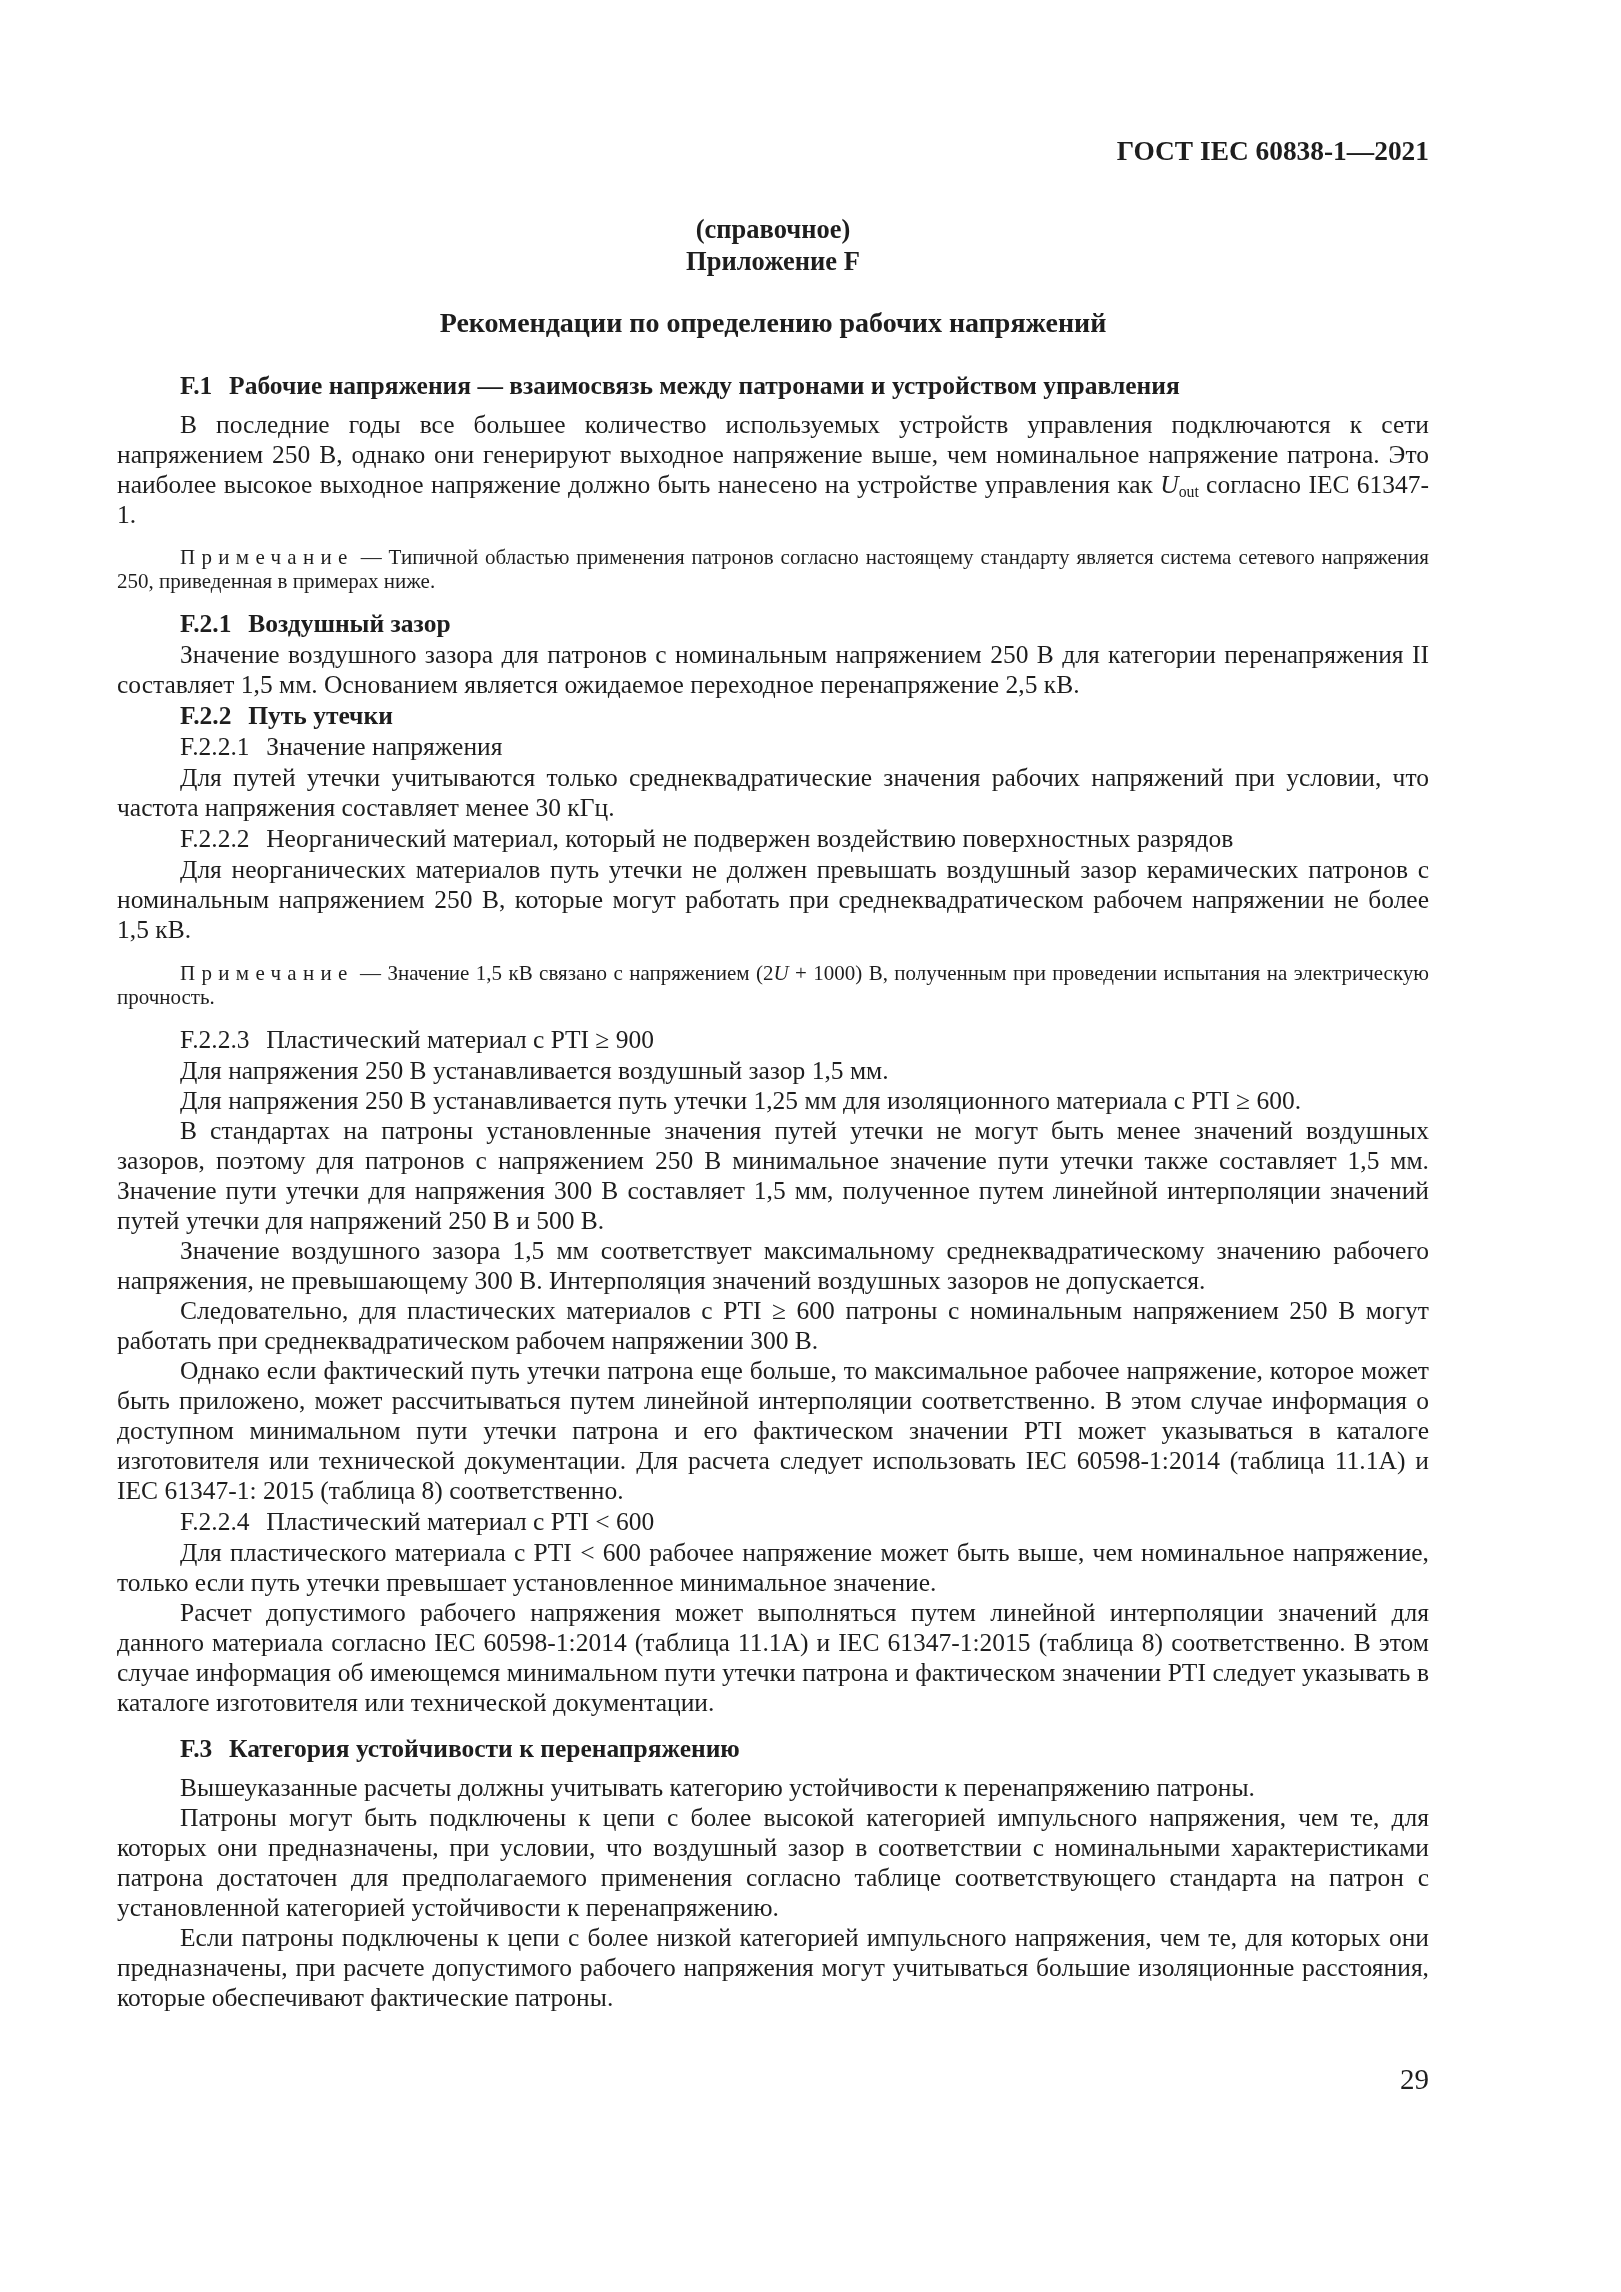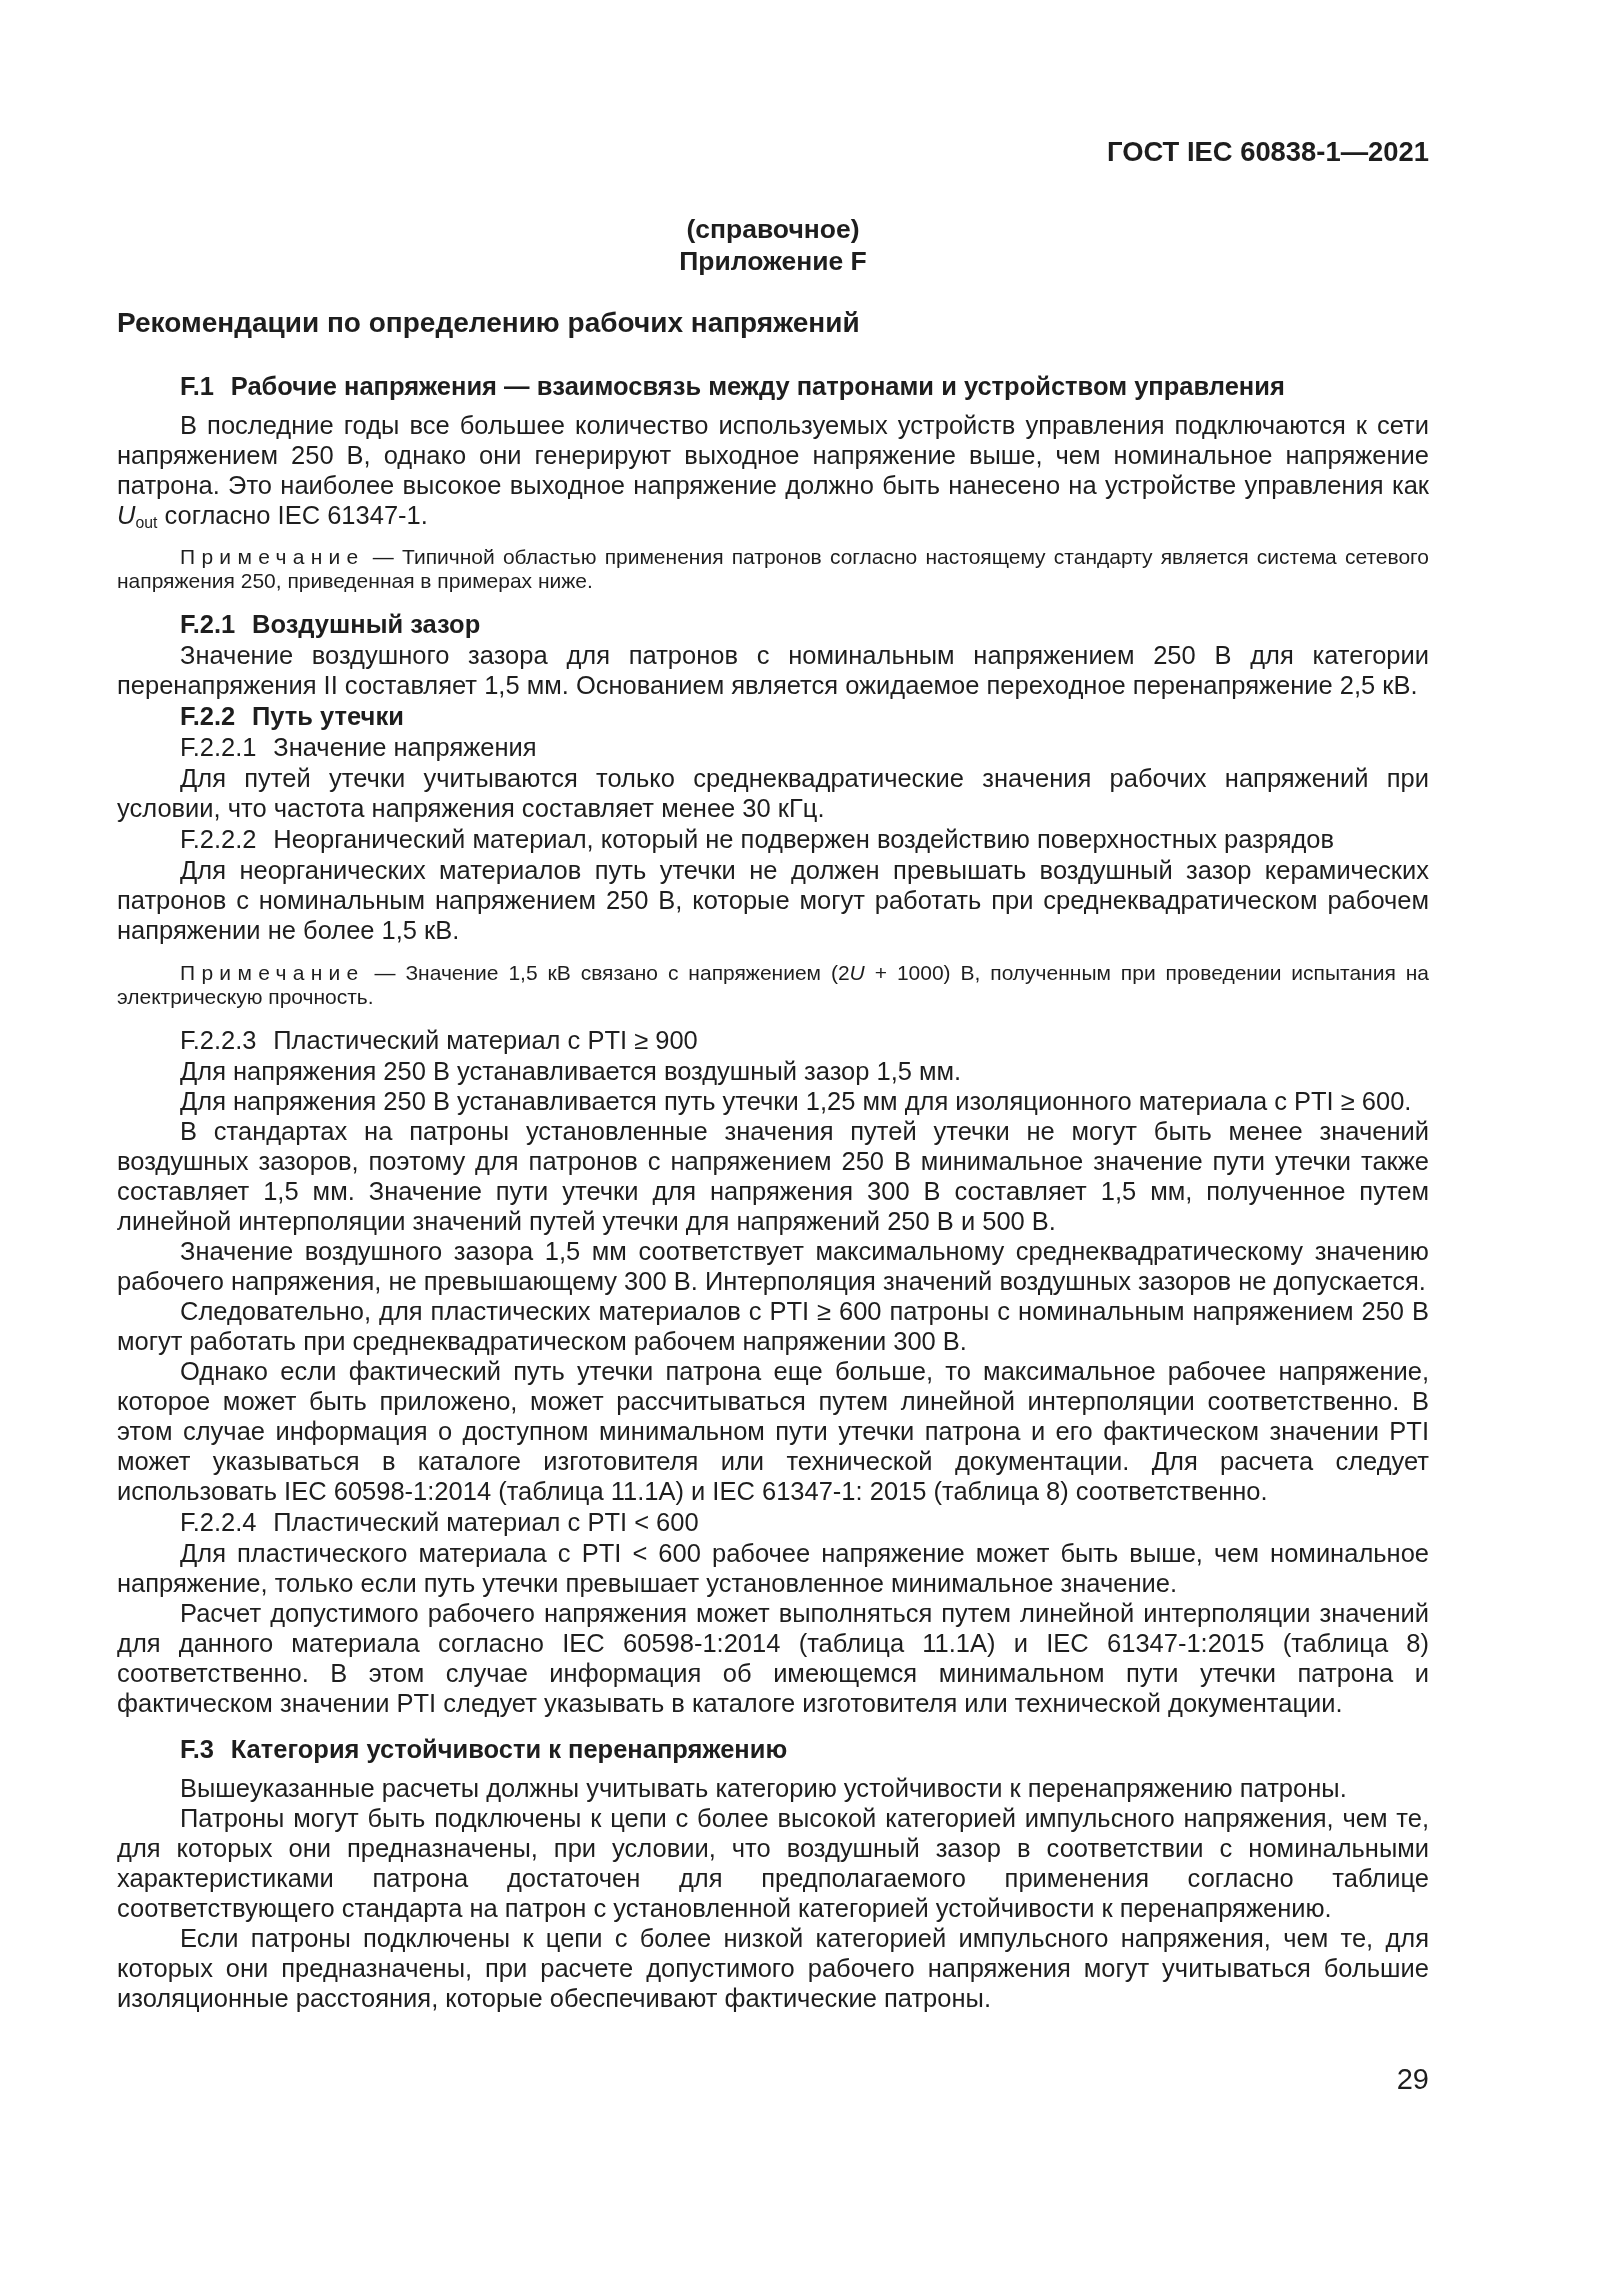--- a/index.html
+++ b/index.html
@@ -1,27 +1,27 @@
 <!DOCTYPE html>
 <html lang="ru"><head>
 <meta charset="utf-8">
 <style>
   html,body{margin:0;padding:0;background:#ffffff;}
   .page{
     position:relative;
     width:1621px;height:2293px;
     background:#ffffff;
-    font-family:Liberation Sans, sans-serif;
+    font-family:Liberation Serif, serif;
     color:#1e1e1e;
     overflow:hidden;
   }
   .content{position:absolute;left:117px;top:135px;width:1312px;}
   .doc-code{text-align:right;font-weight:bold;font-size:27.4px;line-height:33px;}
   .appendix{margin-top:45px;text-align:center;font-weight:bold;font-size:26.5px;line-height:32px;}
-  .doc-title{margin-top:29px;font-weight:bold;font-size:28px;line-height:34px;}
+  .doc-title{margin-top:29px;text-align:center;font-weight:bold;font-size:28px;line-height:34px;}
   .doc-body{margin-top:31px;}
   .blk{font-size:25.5px;line-height:30px;}
   .p{text-align:justify;text-indent:63px;}
   .h1{font-weight:bold;text-indent:63px;margin:16.7px 0 8.8px;}
   .h2{font-weight:bold;text-indent:63px;margin:1px 0 1px;}
   .h3{font-weight:normal;text-indent:63px;margin:1px 0 1px;}
   .note{font-size:21px;line-height:24px;text-align:justify;text-indent:63px;margin:15.7px 0;}
   .note-label{letter-spacing:0.30em;}
   .hnum{margin-right:16.7px;}
   .it{font-style:italic;}

